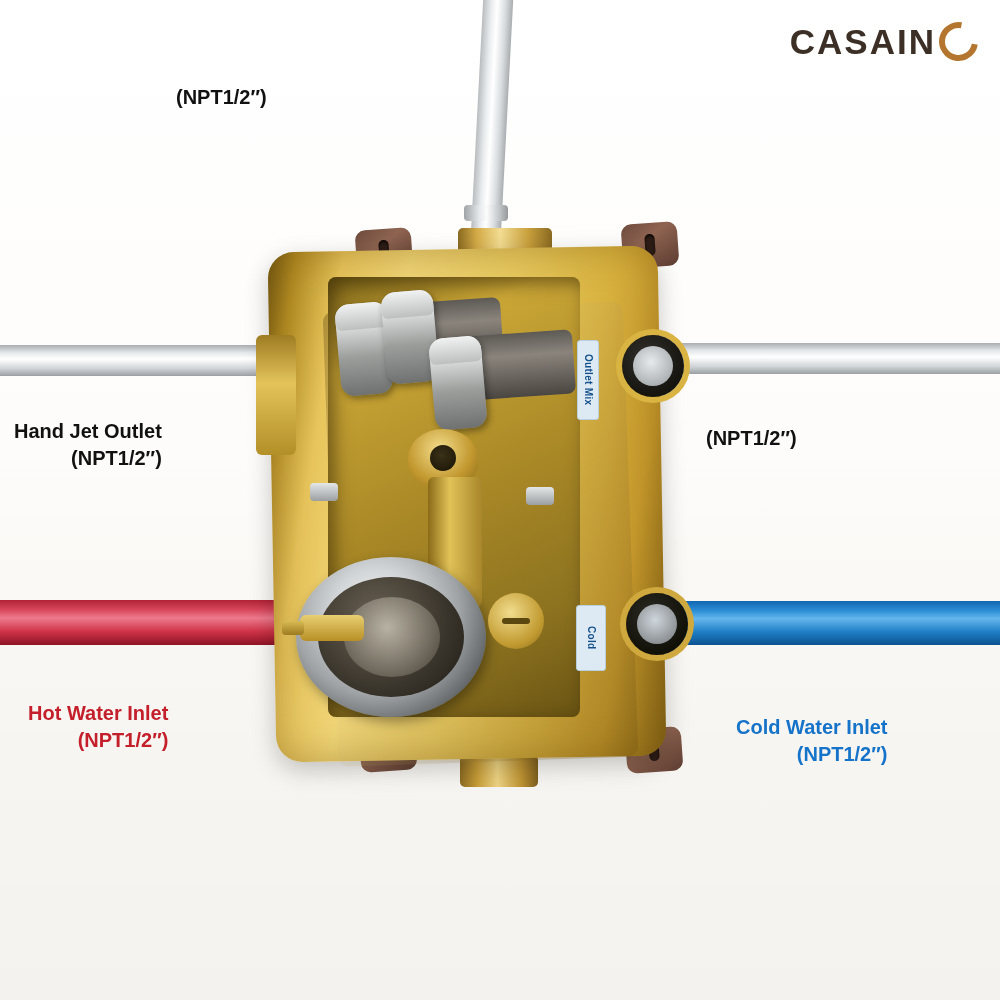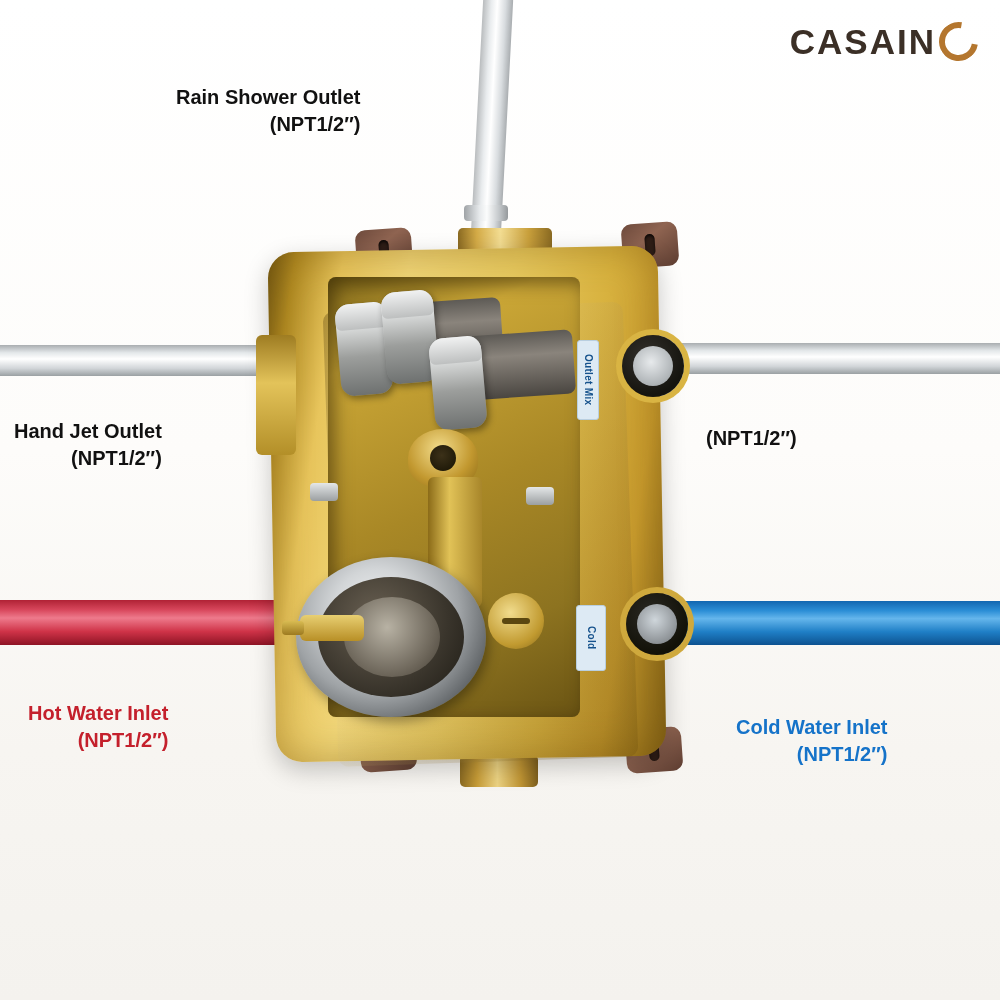--- a/index.html
+++ b/index.html
@@ -481,21 +481,20 @@
 
     <div class="check-screw"></div>
   </div>
 
   <div class="tag tag-outlet-mix">Outlet Mix</div>
   <div class="tag tag-cold">
     <span>Cold</span>
   </div>
 
   <div class="callout c-rain">
-    <span>Rain Shower Outlet</span>
     <span class="sub">(NPT1/2″)</span>
   </div>
 
   <div class="callout c-body">
     <span>Hand Jet Outlet</span>
     <span class="sub">(NPT1/2″)</span>
   </div>
 
   <div class="callout c-hand">
     <span class="sub">(NPT1/2″)</span>

